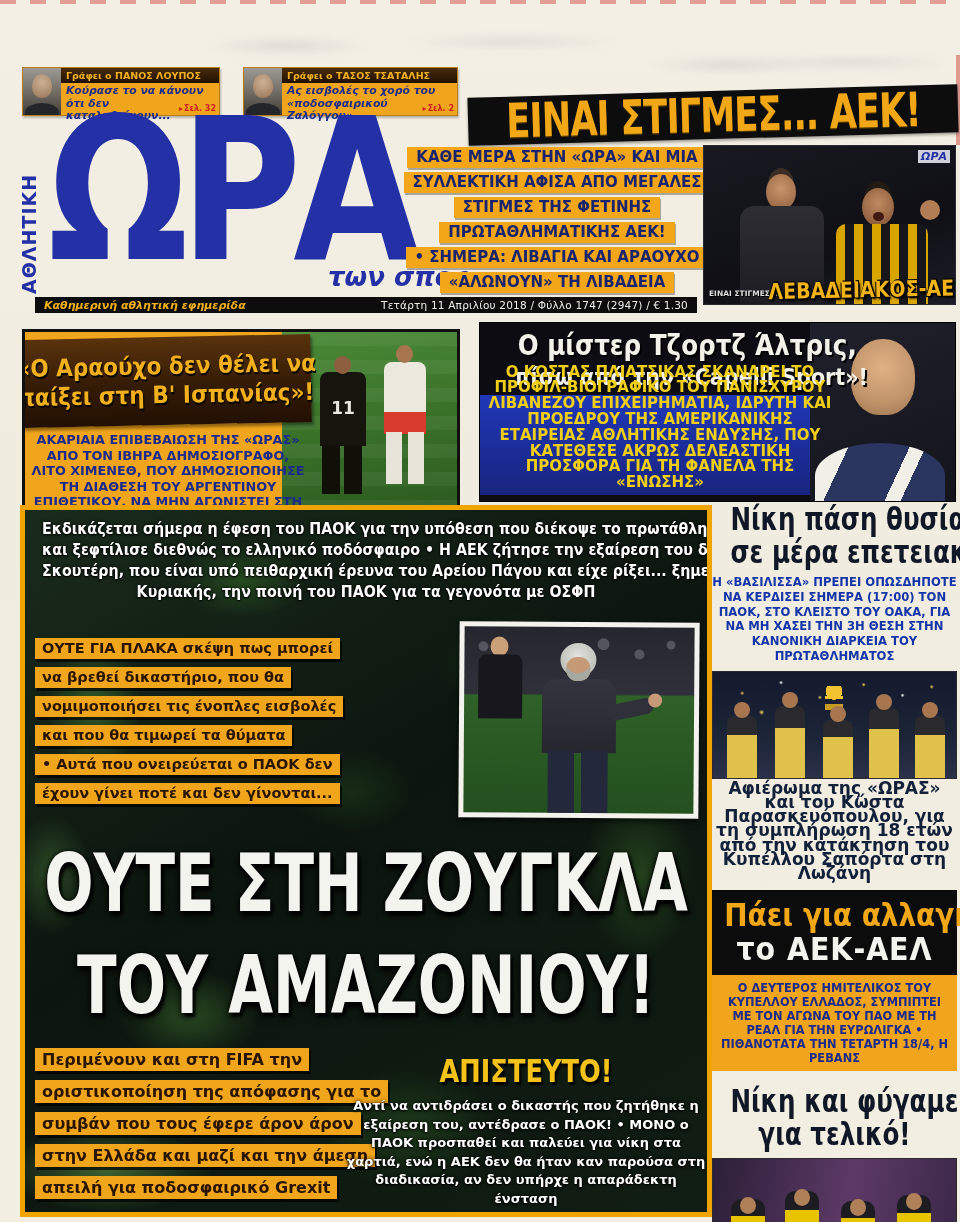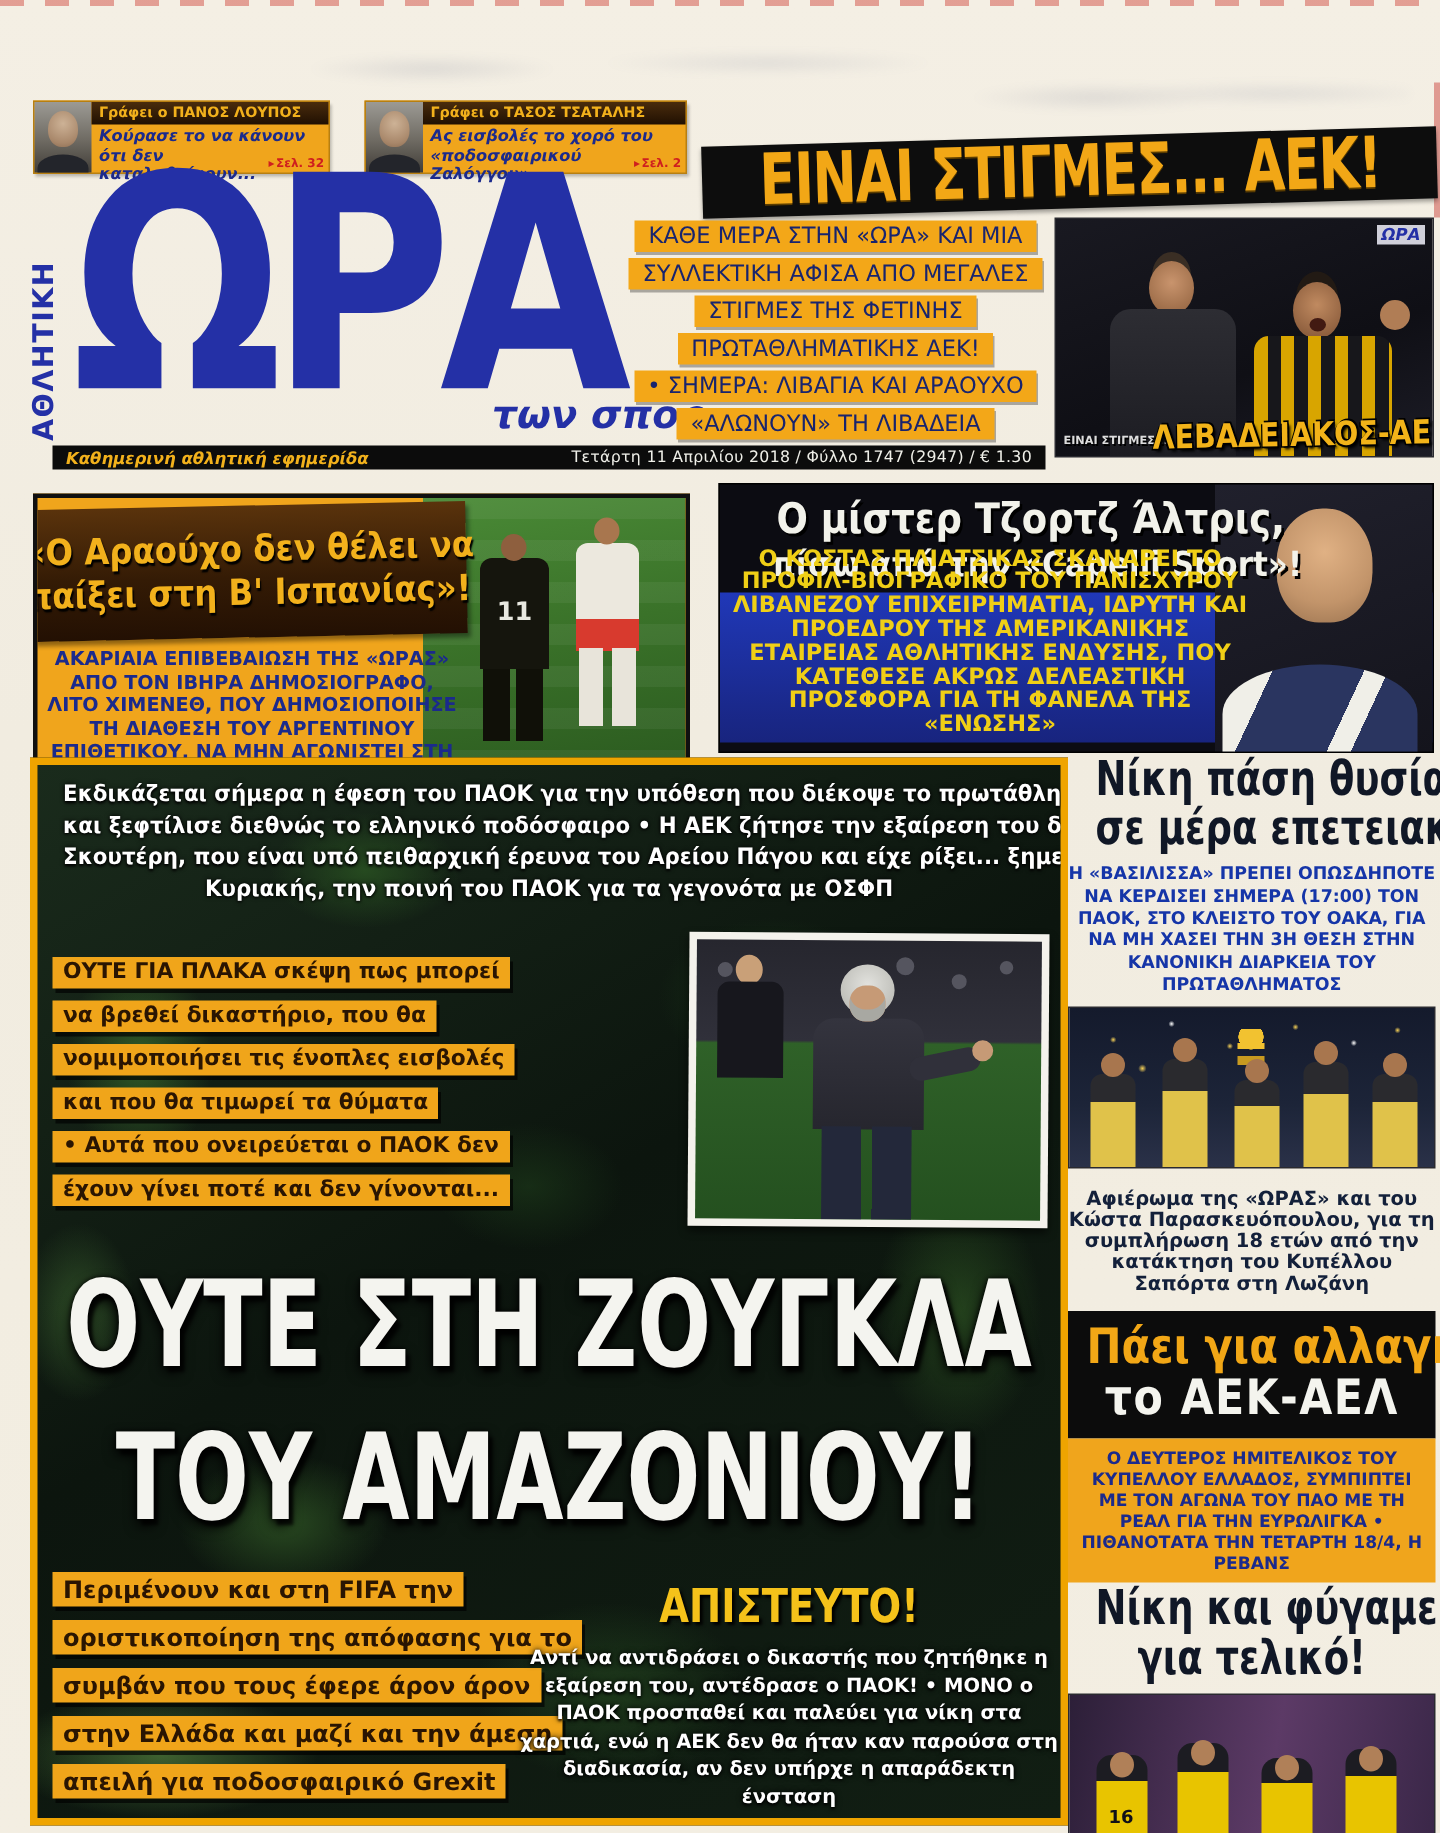--- a/index.html
+++ b/index.html
@@ -47,21 +47,21 @@
     display:flex; justify-content:space-between; align-items:center; padding:0 9px; }
   .tagline-left { color:#f2b11c; font-weight:bold; font-style:italic; font-size:11px; white-space:nowrap; }
   .tagline-right { color:#efefe8; font-size:10.5px; white-space:nowrap; letter-spacing:.2px; }
 
   
   .promo-headline { position:absolute; left:468px; top:91px; width:490px; height:48px; background:#0d0d0d;
     transform:rotate(-1.6deg); display:flex; align-items:center; justify-content:center; box-shadow:0 2px 3px rgba(0,0,0,.35); }
   .promo-headline span { color:#f2a716; font-weight:bold; font-size:40px; white-space:nowrap;
     transform:scale(.88,1.18); letter-spacing:-1px; text-shadow:0 1px 0 #5a3c00; }
   .promo-lines { position:absolute; left:410px; top:147px; width:294px; display:flex; flex-direction:column; align-items:center; }
-  .promo-line { background:#f3a718; color:#18246e; font-weight:normal; font-size:15px; line-height:19px;
+  .promo-line { background:#f3a718; color:#18246e; font-weight:bold; font-size:15px; line-height:19px;
     padding:1px 9px; margin-bottom:4px; white-space:nowrap; box-shadow:1px 2px 0 rgba(0,0,0,.3); }
 
   
   .aek-photo { position:absolute; left:703px; top:145px; width:253px; height:160px;
     background:linear-gradient(160deg,#191921 0%,#0f0f15 60%,#1c1c26 100%); border:1px solid #2a2a30; overflow:hidden; }
   .aek-photo .p1-head { position:absolute; left:62px; top:28px; width:30px; height:36px; border-radius:50%;
     background:radial-gradient(circle at 50% 40%, #c9946d 0%, #9c6c48 75%); box-shadow:0 -8px 0 -2px #3a2e24; }
   .aek-photo .p1-body { position:absolute; left:36px; top:60px; width:84px; height:100px; border-radius:14px 14px 0 0;
     background:linear-gradient(180deg,#2d2d33,#1c1c22); }
   .aek-photo .p2-head { position:absolute; left:158px; top:42px; width:32px; height:38px; border-radius:50%;
@@ -180,27 +180,27 @@
       radial-gradient(3px 3px at 44% 24%, #f5d056, transparent 70%), radial-gradient(3px 3px at 62% 12%, #f5d056, transparent 70%),
       radial-gradient(3px 3px at 78% 22%, #fff, transparent 70%), radial-gradient(3px 3px at 90% 14%, #f5d056, transparent 70%),
       radial-gradient(4px 4px at 70% 34%, #f5d056, transparent 70%), radial-gradient(4px 4px at 20% 38%, #f5d056, transparent 70%),
       linear-gradient(180deg,#141a2c 0%,#1c2438 60%,#2a3148 100%); }
   .bball .player { position:absolute; bottom:0; width:30px; height:62px; border-radius:8px 8px 0 0;
     background:linear-gradient(180deg,#2a2a2e 0 30%, #e0c24a 30%); }
   .bball .player::before { content:""; position:absolute; top:-14px; left:7px; width:16px; height:16px; border-radius:50%; background:#a8764e; }
   .bball .trophy { position:absolute; left:46%; top:14px; width:18px; height:24px; background:
       radial-gradient(circle at 50% 22%, #f2c230 0 40%, transparent 41%),
       linear-gradient(180deg, transparent 40%, #f2c230 40% 55%, transparent 55% 75%, #c89a20 75%); }
-  .sb-caption { margin-top:14px; text-align:center; color:#13203a; font-weight:bold; font-size:13px; line-height:14.2px; }
+  .sb-caption { margin-top:2px; text-align:center; color:#13203a; font-weight:bold; font-size:17px; line-height:14.2px; }
   .sb-black-box { margin-top:10px; background:#0c0c0c; text-align:center; padding:7px 0 9px; }
   .sb-black-box .y { color:#f2a716; font-weight:bold; font-size:31px; line-height:34px; white-space:nowrap; transform:scale(.9,1.05); }
   .sb-black-box .w { color:#f4f4ee; font-weight:bold; font-size:31px; line-height:35px; white-space:nowrap; transform:scale(.92,1.05); letter-spacing:1px; }
   .sb-yellow-box { background:#f0a51c; padding:6px 5px; text-align:center; color:#1b2a8c; font-weight:bold;
     font-size:11.4px; line-height:14px; }
-  .sb-headline3 { margin-top:1px; }
+  .sb-headline3 { margin-top:14px; }
   .vball { background:linear-gradient(100deg,#2c1f38 0%,#5c3a66 55%,#3a2748 100%); }
   .vball .player { position:absolute; bottom:0; width:34px; height:66px; border-radius:10px 10px 0 0;
     background:linear-gradient(180deg,#1c1c22 0 26%, #e8c400 26%); }
   .vball .player::before { content:""; position:absolute; top:-2px; left:9px; width:16px; height:17px; border-radius:50%; background:#b08058; }
   .vball .num { position:absolute; bottom:18px; left:8px; color:#101018; font-weight:bold; font-size:12px; }
 </style>
 </head>
 <body>
 
 <div class="page">

